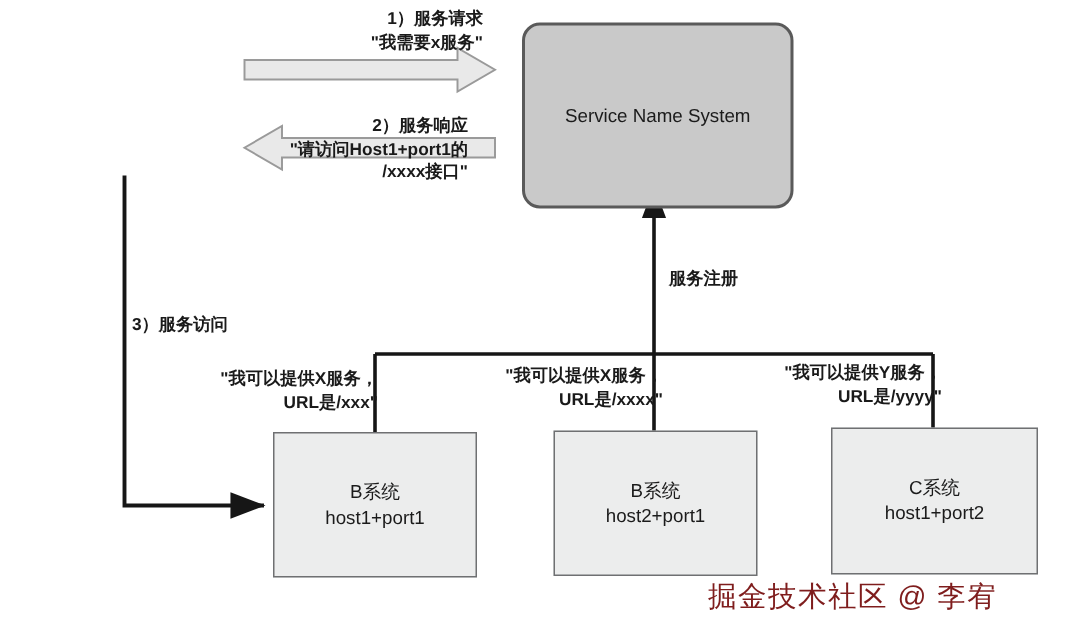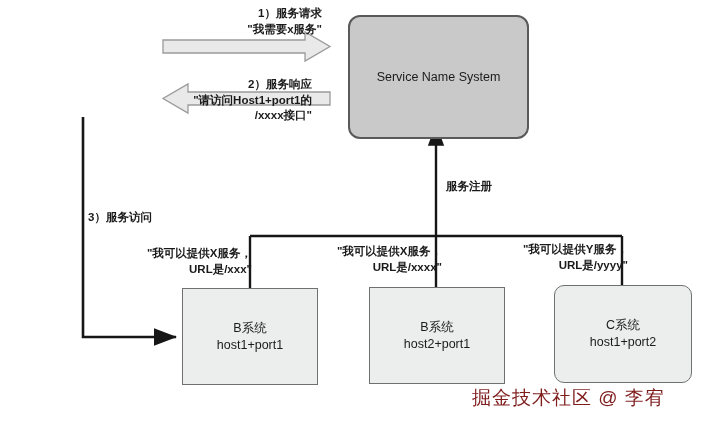--- a/index.html
+++ b/index.html
@@ -107,21 +107,21 @@
   <div class="nodebox" style="left:182px;top:288px;width:136px;height:97px;">
     <span class="node-line">B系统</span>
     <span class="node-line">host1+port1</span>
   </div>
 
   <div class="nodebox" style="left:369px;top:287px;width:136px;height:97px;">
     <span class="node-line">B系统</span>
     <span class="node-line">host2+port1</span>
   </div>
 
-  <div class="nodebox" style="left:554px;top:285px;width:138px;height:98px;border-radius:10px;">
+  <div class="nodebox" style="left:554px;top:285px;width:138px;height:98px;">
     <span class="node-line">C系统</span>
     <span class="node-line">host1+port2</span>
   </div>
 
   <div class="lbl" style="left:182px;top:6px;width:140px;">
     <span class="l">1）服务请求</span>
     <span class="l">"我需要x服务"</span>
   </div>
 
   <div class="lbl" style="left:160px;top:56px;width:152px;margin-top:21px;">

